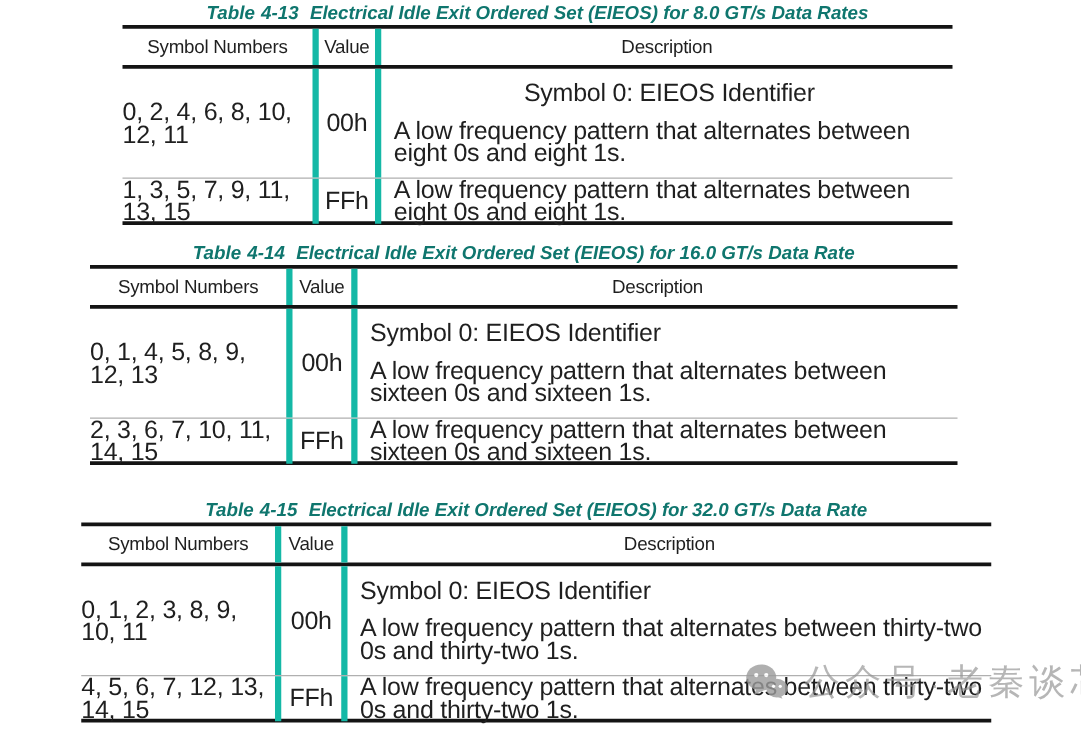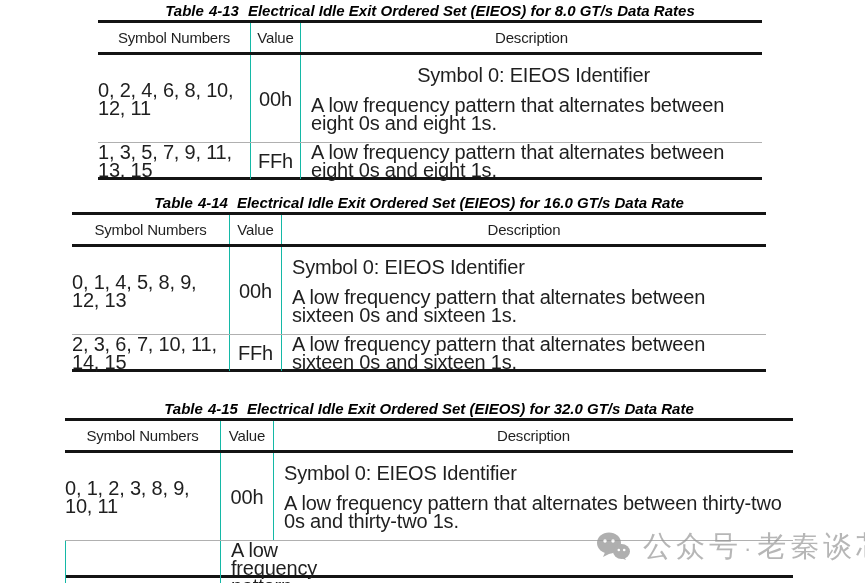--- a/index.html
+++ b/index.html
@@ -16,21 +16,21 @@
   .block-1 { left: 98px; top: 2px;   width: 664px; }
   .block-2 { left: 72px; top: 194px; width: 694px; }
   .block-3 { left: 65px; top: 400px; width: 728px; }
 
   .tbl-title {
     text-align: center;
     font-style: italic;
     font-weight: 600;
     font-size: 15px;
     line-height: 17px;
-    color: #000000;
+    color: #0f766e;
     white-space: nowrap;
   }
   .tbl-title .caption-label { margin-right: 9px; }
   .tbl-title .caption-label .num { margin-left: 5px; }
 
   .tbl {
     margin-top: 1px;
     border-top: 3px solid #141414;
     border-bottom: 3px solid #141414;
     width: 100%;
@@ -44,21 +44,21 @@
   .row.r2 { height: 34px; }
 
   .cell {
     display: flex;
     align-items: center;
     justify-content: center;
     font-size: 20px;
     letter-spacing: -0.2px;
     line-height: 18px;
   }
-  .cell.c2, .cell.c3 { border-left: 1px solid #14b8a6; }
+  .cell.c2, .cell.c3 { border-left: 5px solid #14b8a6; }
   .row.header .cell { font-size: 15px; }
 
   .cell.c3.desc {
     flex-direction: column;
     align-items: stretch;
     justify-content: center;
     row-gap: 12px;
     padding-left: 10px;
     padding-right: 6px;
     text-align: left;
@@ -160,20 +160,21 @@
     </div>
     <div class="row r1">
       <div class="cell c1">0, 1, 2, 3, 8, 9, 10, 11</div>
       <div class="cell c2">00h</div>
       <div class="cell c3 desc">
         <p>Symbol 0: EIEOS Identifier</p>
         <p>A low frequency pattern that alternates between thirty-two 0s and thirty-two 1s.</p>
       </div>
     </div>
     <div class="row r2">
+      <div class="cell c1">4, 5, 6, 7, 12, 13, 14, 15</div>
       <div class="cell c2">FFh</div>
       <div class="cell c3 single">A low frequency pattern that alternates between thirty-two 0s and thirty-two 1s.</div>
     </div>
   </div>
 </section>
 
 <div class="watermark">
   <span class="wechat-icon">
     <svg width="34" height="30" viewBox="0 0 34 30" xmlns="http://www.w3.org/2000/svg">
       <ellipse cx="13" cy="12" rx="12" ry="10.5" fill="#9c9c9c"></ellipse>

